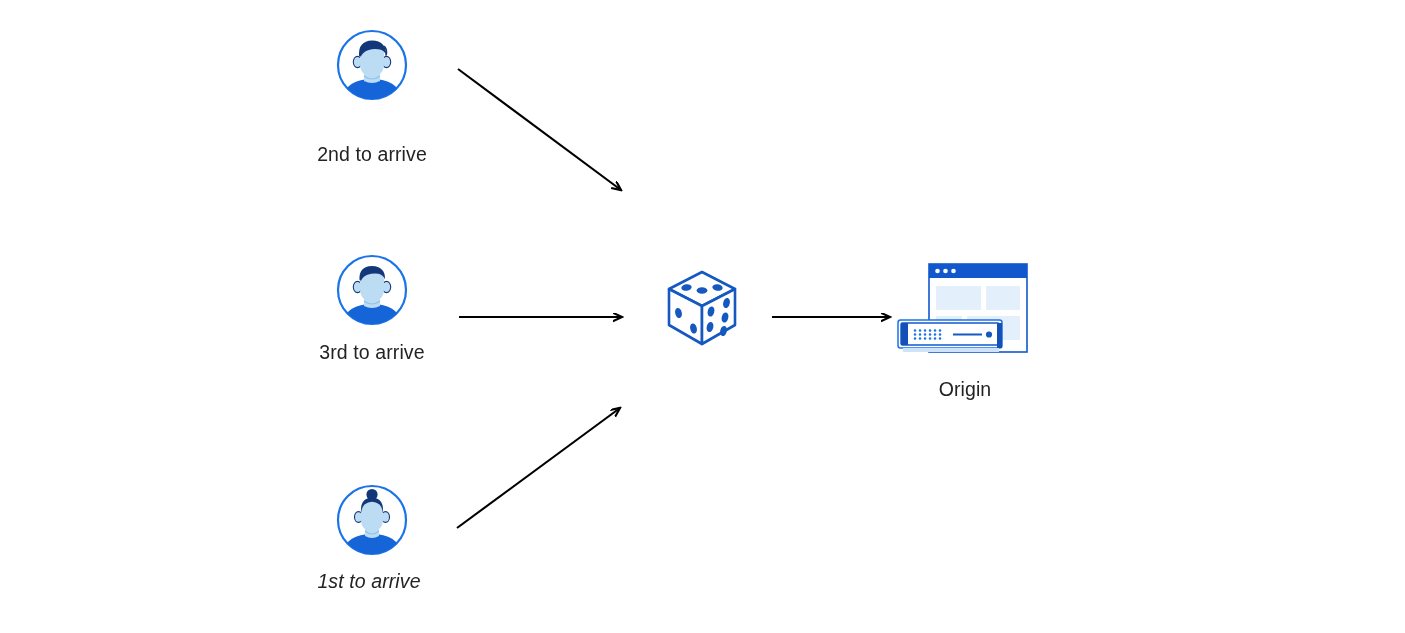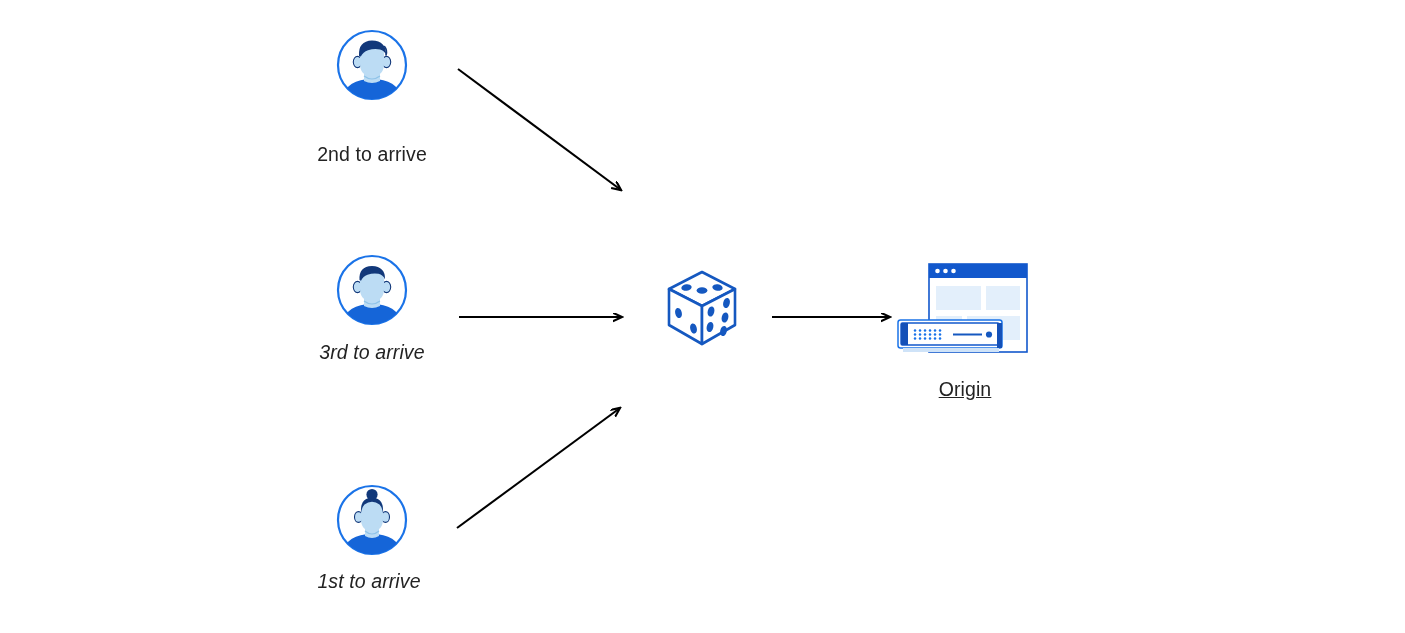--- a/index.html
+++ b/index.html
@@ -121,21 +121,21 @@
           <path d="M29 41 L29 53 Q37 57 45 53 L45 41 Z" fill="#bcdcf4"></path>
           <path d="M29 48 Q37 54 45 48" fill="none" stroke="#8fc3e8" stroke-width="1.2"></path>
           <ellipse cx="22.5" cy="34" rx="4.2" ry="5.6" fill="#bcdcf4" stroke="#12387a" stroke-width="1.1"></ellipse>
           <ellipse cx="51.5" cy="34" rx="4.2" ry="5.6" fill="#bcdcf4" stroke="#12387a" stroke-width="1.1"></ellipse>
           <path d="M25 26 Q25 15 37 15 Q49 15 49 26 L49 36 Q49 48 37 48 Q25 48 25 36 Z" fill="#bcdcf4"></path>
           <path d="M24.5 27 Q23.5 13.5 37 13 Q50.5 13.5 50 26.5 Q48 21.8 43.5 20.8
                    Q38 19.8 32.5 21.8 Q28 23.5 26 27.8 Z" fill="#12387a"></path>
         </g>
       </svg>
     </div>
-    <div class="node-label" style="left:252px; top:341px;font-style:italic;">3rd to arrive</div>
+    <div class="node-label" style="left:252px; top:341px;">3rd to arrive</div>
   </div>
 
   <div class="node" style="left:0; top:0;">
     <div class="avatar-wrap" style="left:335px; top:483px;">
       <svg viewBox="0 0 74 74" width="74" height="74" xmlns="http://www.w3.org/2000/svg">
         <defs>
           <clipPath id="clipA3">
               <circle cx="37" cy="37" r="34"></circle>
             </clipPath>
         </defs>
@@ -229,16 +229,16 @@
             <circle cx="32" cy="80.5" r="1.25"></circle>
               <circle cx="37" cy="80.5" r="1.25"></circle>
             <circle cx="42" cy="80.5" r="1.25"></circle>
               <circle cx="47" cy="80.5" r="1.25"></circle>
           </g>
           <line x1="60" y1="76.5" x2="89" y2="76.5" stroke="#1558c0" stroke-width="2"></line>
           <circle cx="96" cy="76.5" r="3.1" fill="#1558c0"></circle>
         </g>
       </svg>
     </div>
-    <div class="node-label" style="left:845px; top:378px;text-decoration:underline;">Origin</div>
+    <div class="node-label" style="left:845px; top:378px;">Origin</div>
   </div>
 
 </div>
 
 </body></html>

